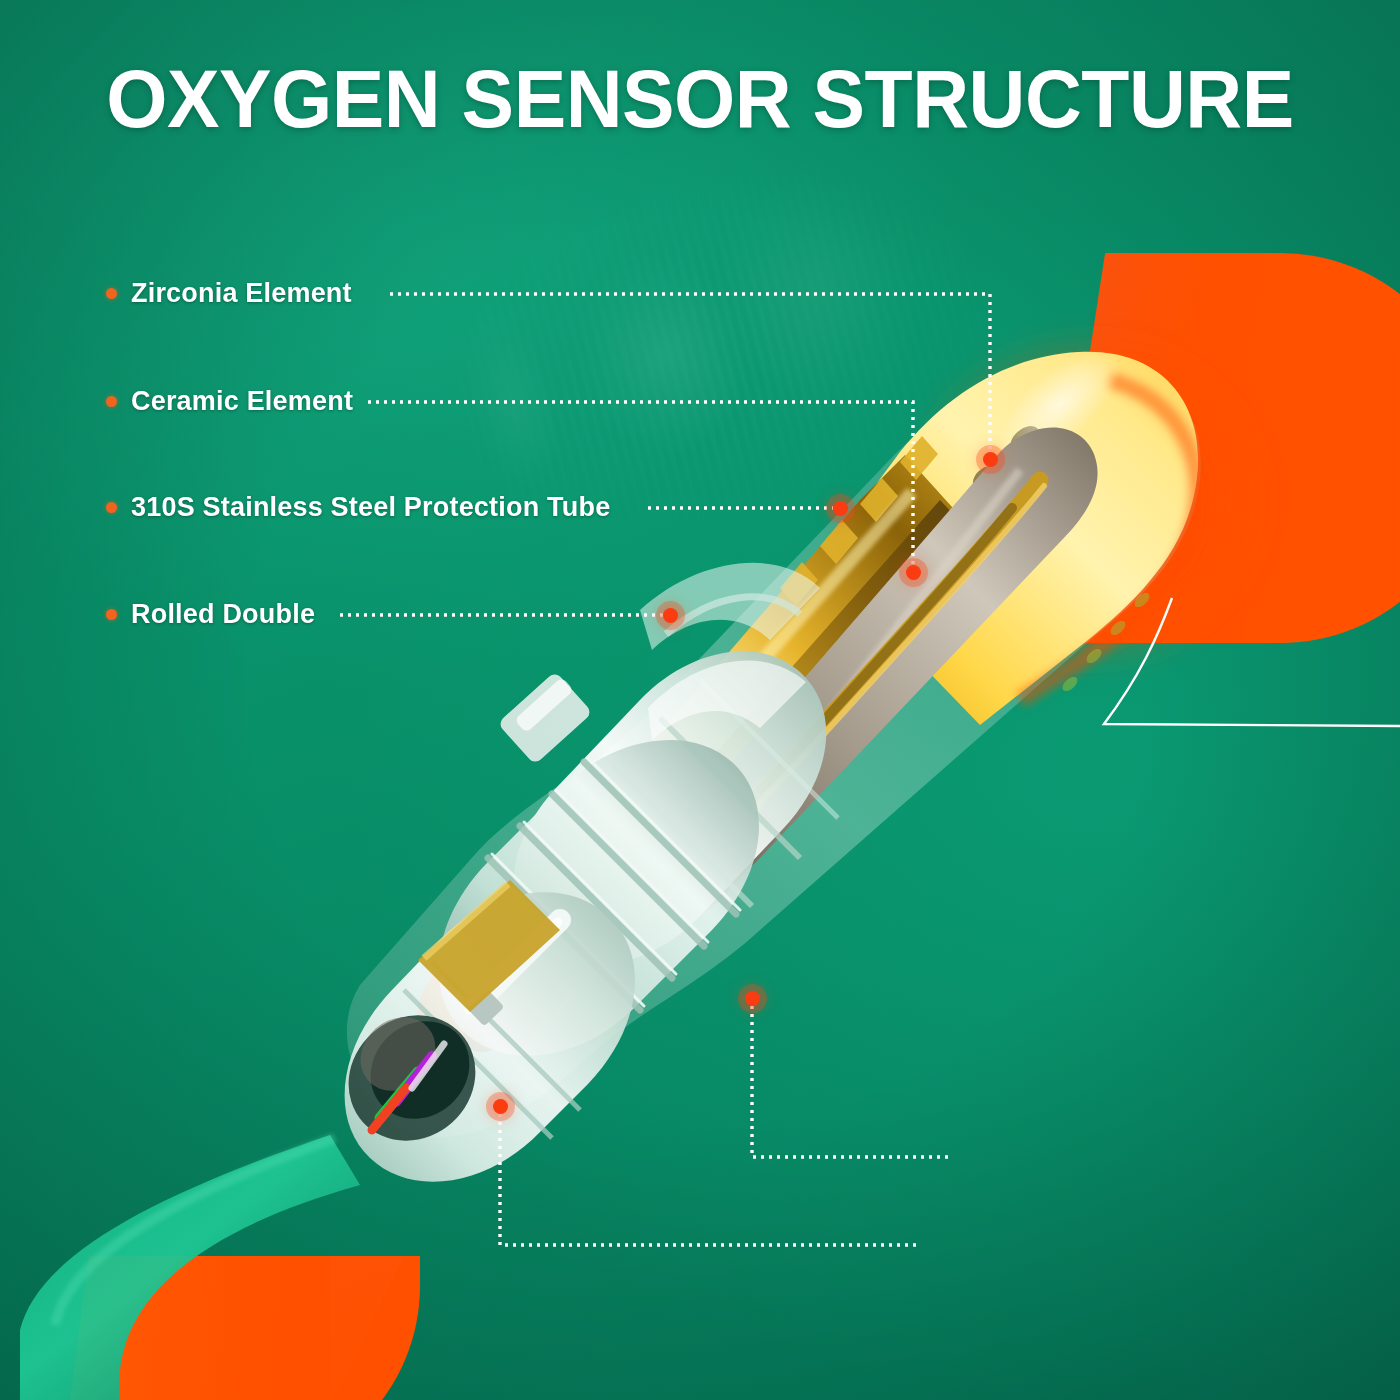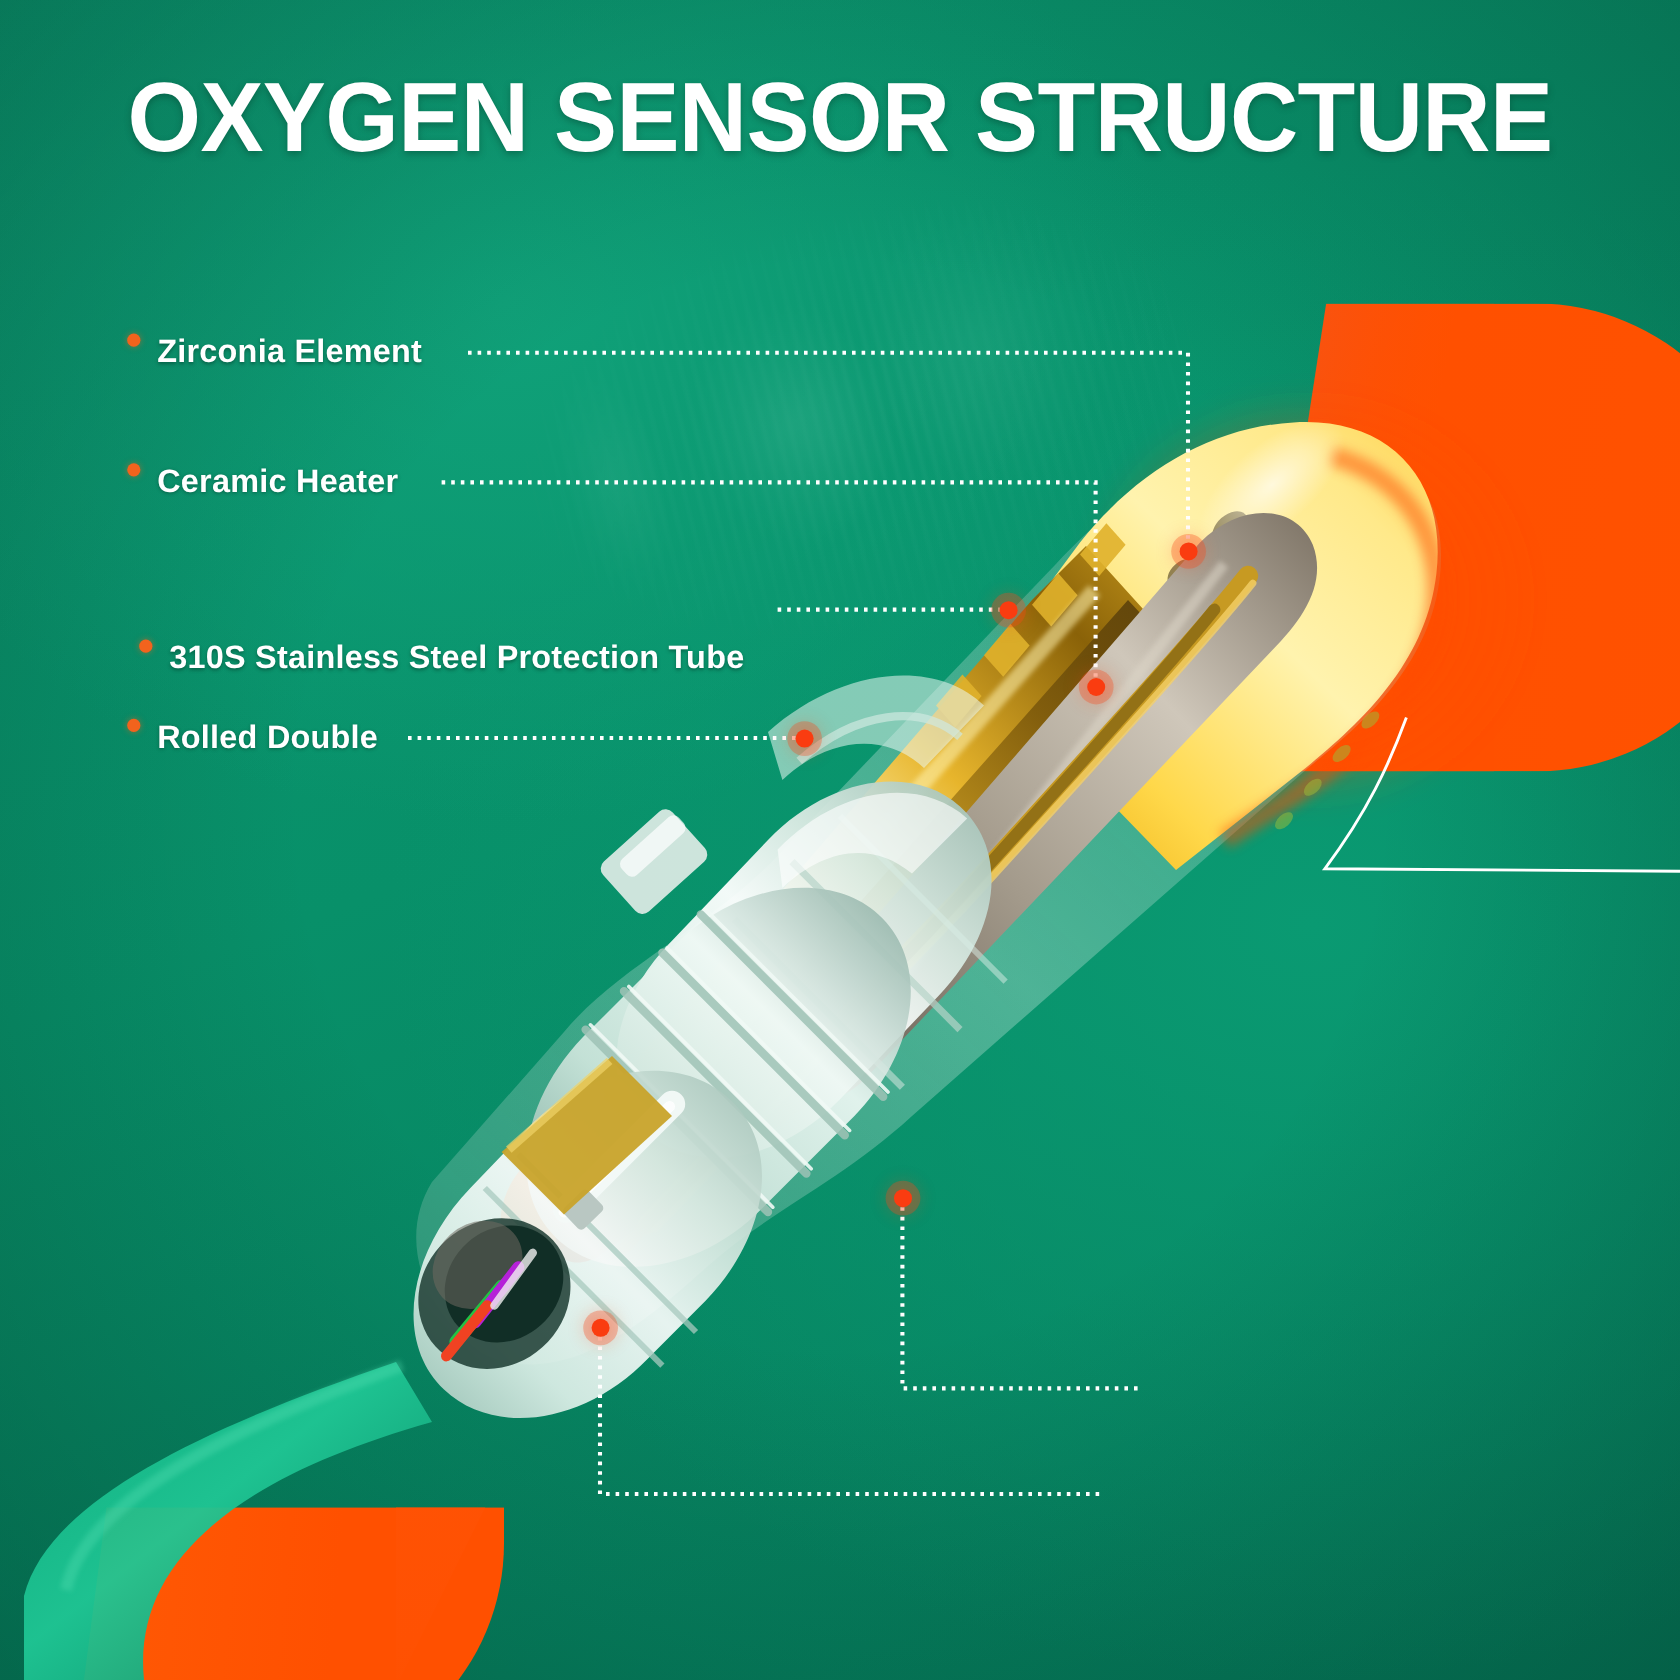--- a/index.html
+++ b/index.html
@@ -107,21 +107,21 @@
     letter-spacing: -0.5px;
     transform: scaleX(0.96);
     text-shadow: 0 2px 6px rgba(0,45,32,.35);
     white-space: nowrap;
   }
 
   
   .label {
     position: absolute;
     display: flex;
-    align-items: flex-start;
+    align-items: center;
     gap: 14px;
     color: #ffffff;
     font-size: 27px;
     font-weight: 600;
     letter-spacing: .2px;
     white-space: nowrap;
     text-shadow: 0 1px 3px rgba(0,45,32,.45);
   }
   .label.right { flex-direction: row-reverse; }
   .bullet {
@@ -433,23 +433,23 @@
   <div class="marker" style="left:670px;  top:615px;"></div>
   <div class="marker" style="left:752px;  top:998px;"></div>
   <div class="marker" style="left:500px;  top:1106px;"></div>
 
   <div class="label" style="left:106px; top:278px;">
     <span class="bullet"></span>
     <span>Zirconia Element</span>
   </div>
   <div class="label" style="left:106px; top:386px;">
     <span class="bullet"></span>
-    <span>Ceramic Heater</span>
+    <span>Ceramic Element</span>
   </div>
-  <div class="label" style="left:116px; top:492px;margin-top:41px;">
+  <div class="label" style="left:106px; top:492px;">
     <span class="bullet"></span>
     <span>310S Stainless Steel Protection Tube</span>
   </div>
   <div class="label" style="left:106px; top:599px;">
     <span class="bullet"></span>
     <span>Rolled Double</span>
   </div>
 
 
 </div>

